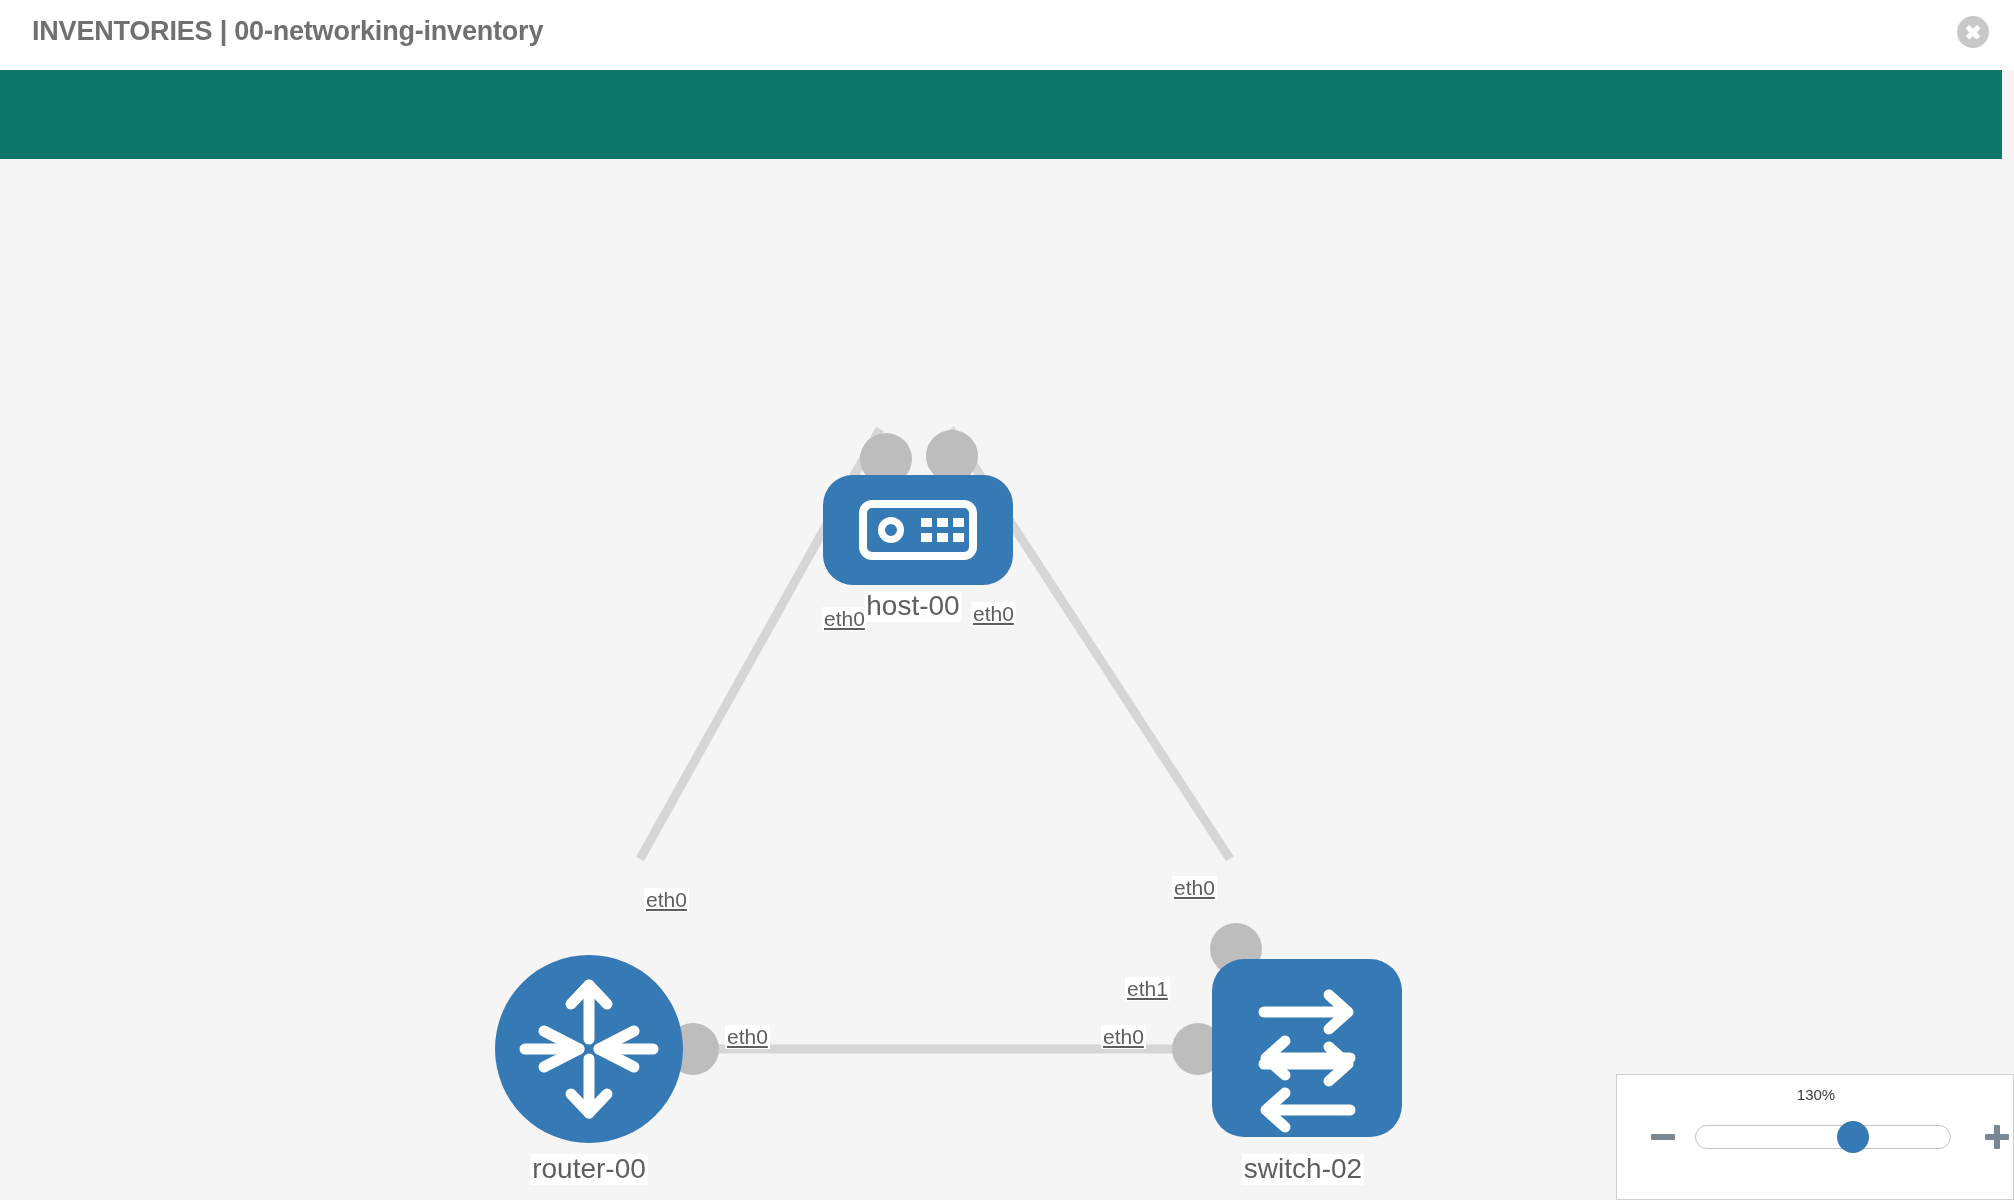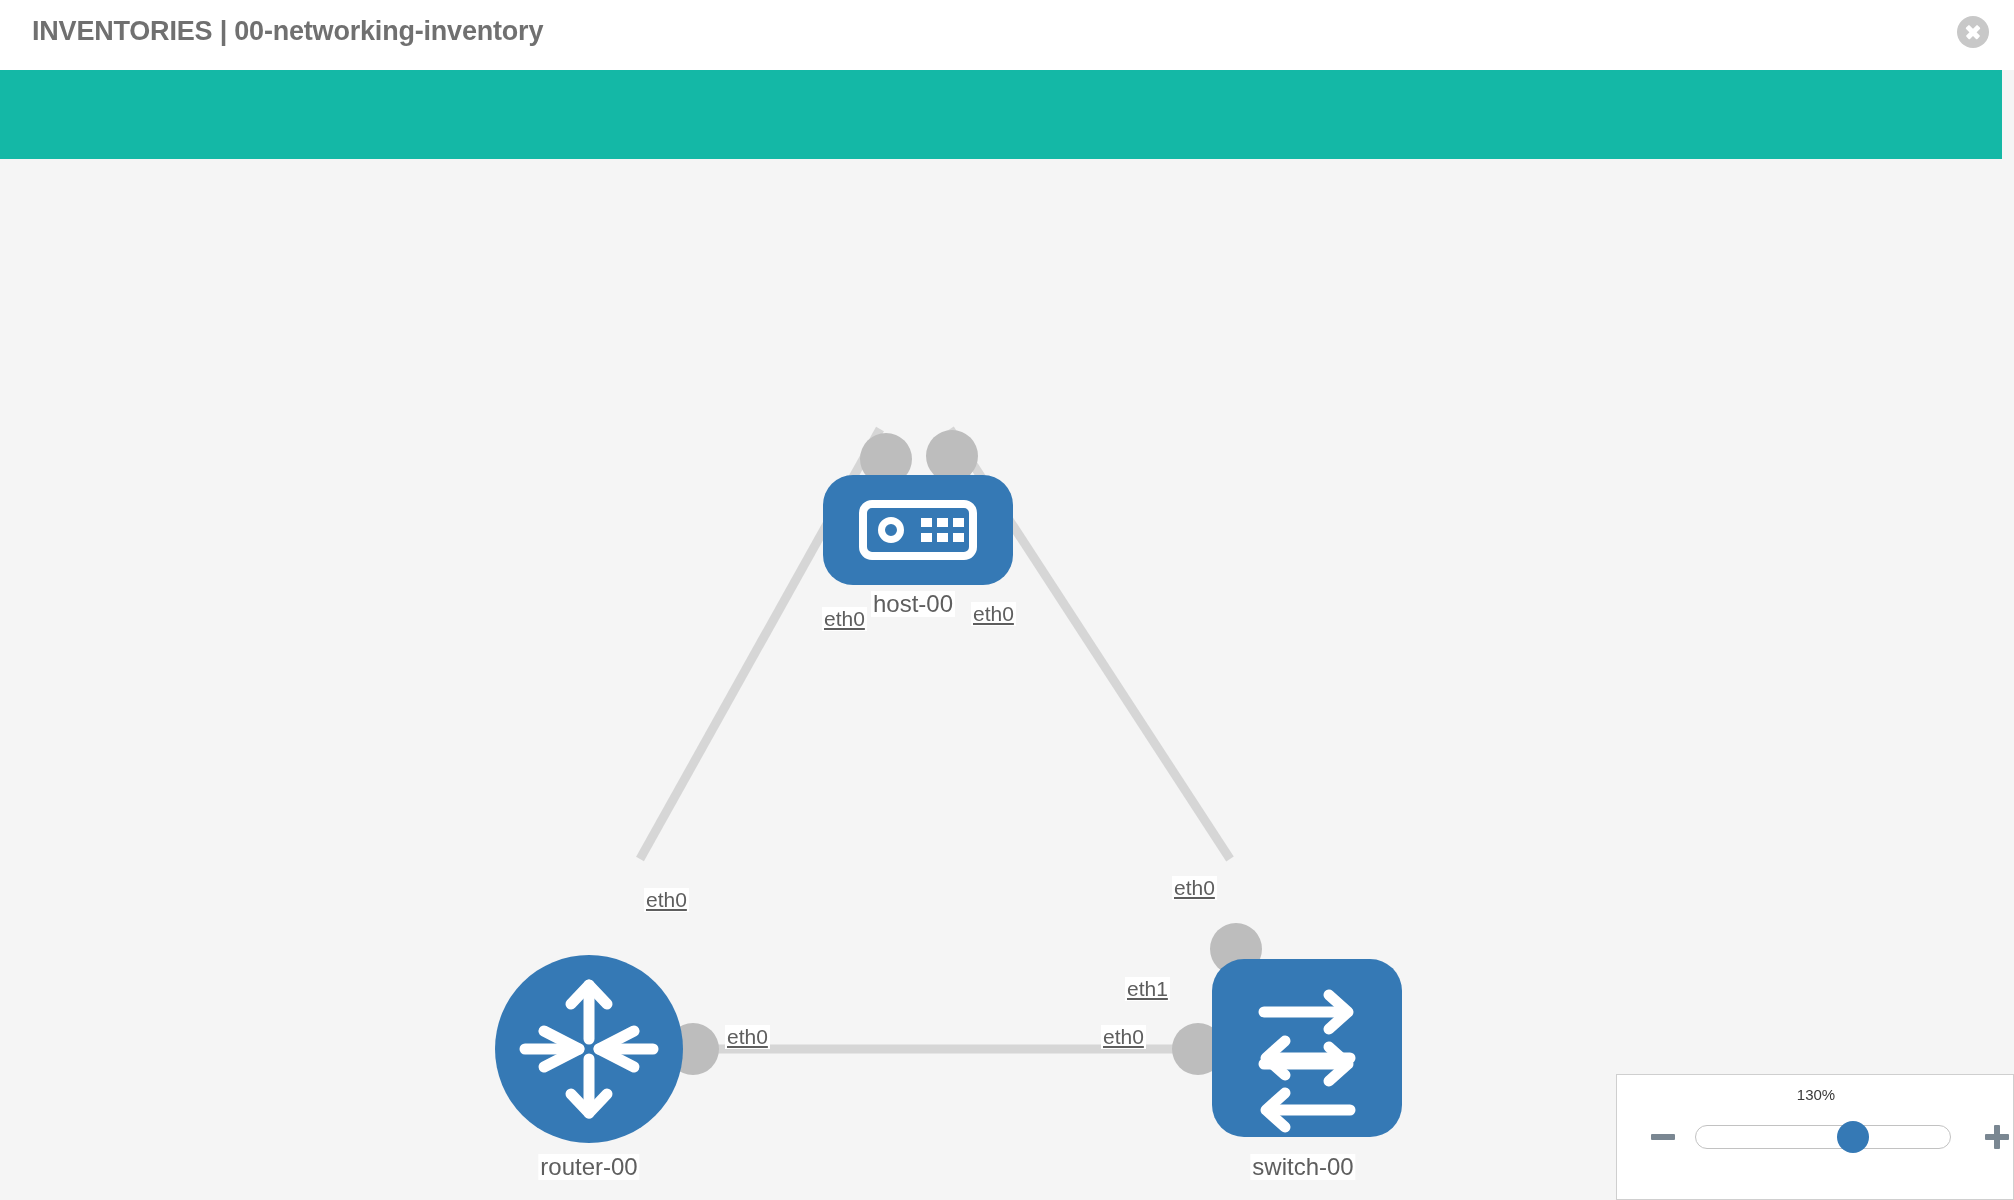--- a/index.html
+++ b/index.html
@@ -2,21 +2,21 @@
 <html><head>
 <meta charset="utf-8">
 <style>
   * { box-sizing: border-box; margin: 0; padding: 0; }
   html, body {
     width: 2014px; height: 1200px;
     font-family: "Liberation Sans", sans-serif;
     background: #f5f5f5;
     overflow: hidden;
   }
-  #app { position: relative; width: 2002px; height: 1200px; background:#14b8a6; }
+  #app { position: relative; width: 2002px; height: 1200px; background:#0f766e; }
 
   
   .header {
     position: absolute; left: 0; top: 0; width: 2014px; height: 70px;
     background: #ffffff;
   }
   .header-title {
     position: absolute; left: 32px; top: 16px;
     font-size: 27px; font-weight: bold; color: #707070;
     letter-spacing: -0.2px; white-space: nowrap;
@@ -68,21 +68,21 @@
   
   .canvas {
     position: absolute; left: 0; top: 159px;
     width: 2014px; height: 1041px; background: #f5f5f5;
     overflow: hidden;
   }
   .graph-svg { position: absolute; left: 0; top: 0; width: 2014px; height: 1041px; }
 
   
   .node-label {
-    position: absolute; font-size: 24px; color: #5e5e5e;
+    position: absolute; font-size: 28px; color: #5e5e5e;
     background: #ffffff; white-space: nowrap;
     transform: translateX(-50%); line-height: 1.1; padding: 0 2px;
   }
   .iface-label {
     position: absolute; font-size: 21px; color: #5e5e5e;
     background: #ffffff; white-space: nowrap; line-height: 1.15; padding: 0 2px; text-decoration: underline;
   }
 
   
   .zoom-panel {
@@ -187,21 +187,21 @@
           <line x1="1264" y1="905" x2="1346" y2="905"></line>
           <polyline points="1329,888 1348,905 1329,922"></polyline>
           <line x1="1350" y1="951" x2="1268" y2="951"></line>
           <polyline points="1285,934 1266,951 1285,968"></polyline>
         </g>
       </g>
     </svg>
 
     <div class="node-label" style="left:913px; top:432px;">host-00</div>
     <div class="node-label" style="left:589px; top:995px;">router-00</div>
-    <div class="node-label" style="left:1303px; top:995px;">switch-00</div>
+    <div class="node-label" style="left:1303px; top:995px;">switch-02</div>
 
     <div class="iface-label" style="left:822px; top:448px;">eth0</div>
     <div class="iface-label" style="left:971px; top:443px;">eth0</div>
     <div class="iface-label" style="left:644px; top:729px;">eth0</div>
     <div class="iface-label" style="left:1172px; top:717px;">eth0</div>
     <div class="iface-label" style="left:725px; top:866px;">eth0</div>
     <div class="iface-label" style="left:1101px; top:866px;">eth0</div>
     <div class="iface-label" style="left:1125px; top:818px;">eth1</div>
 
     <div class="zoom-panel">

